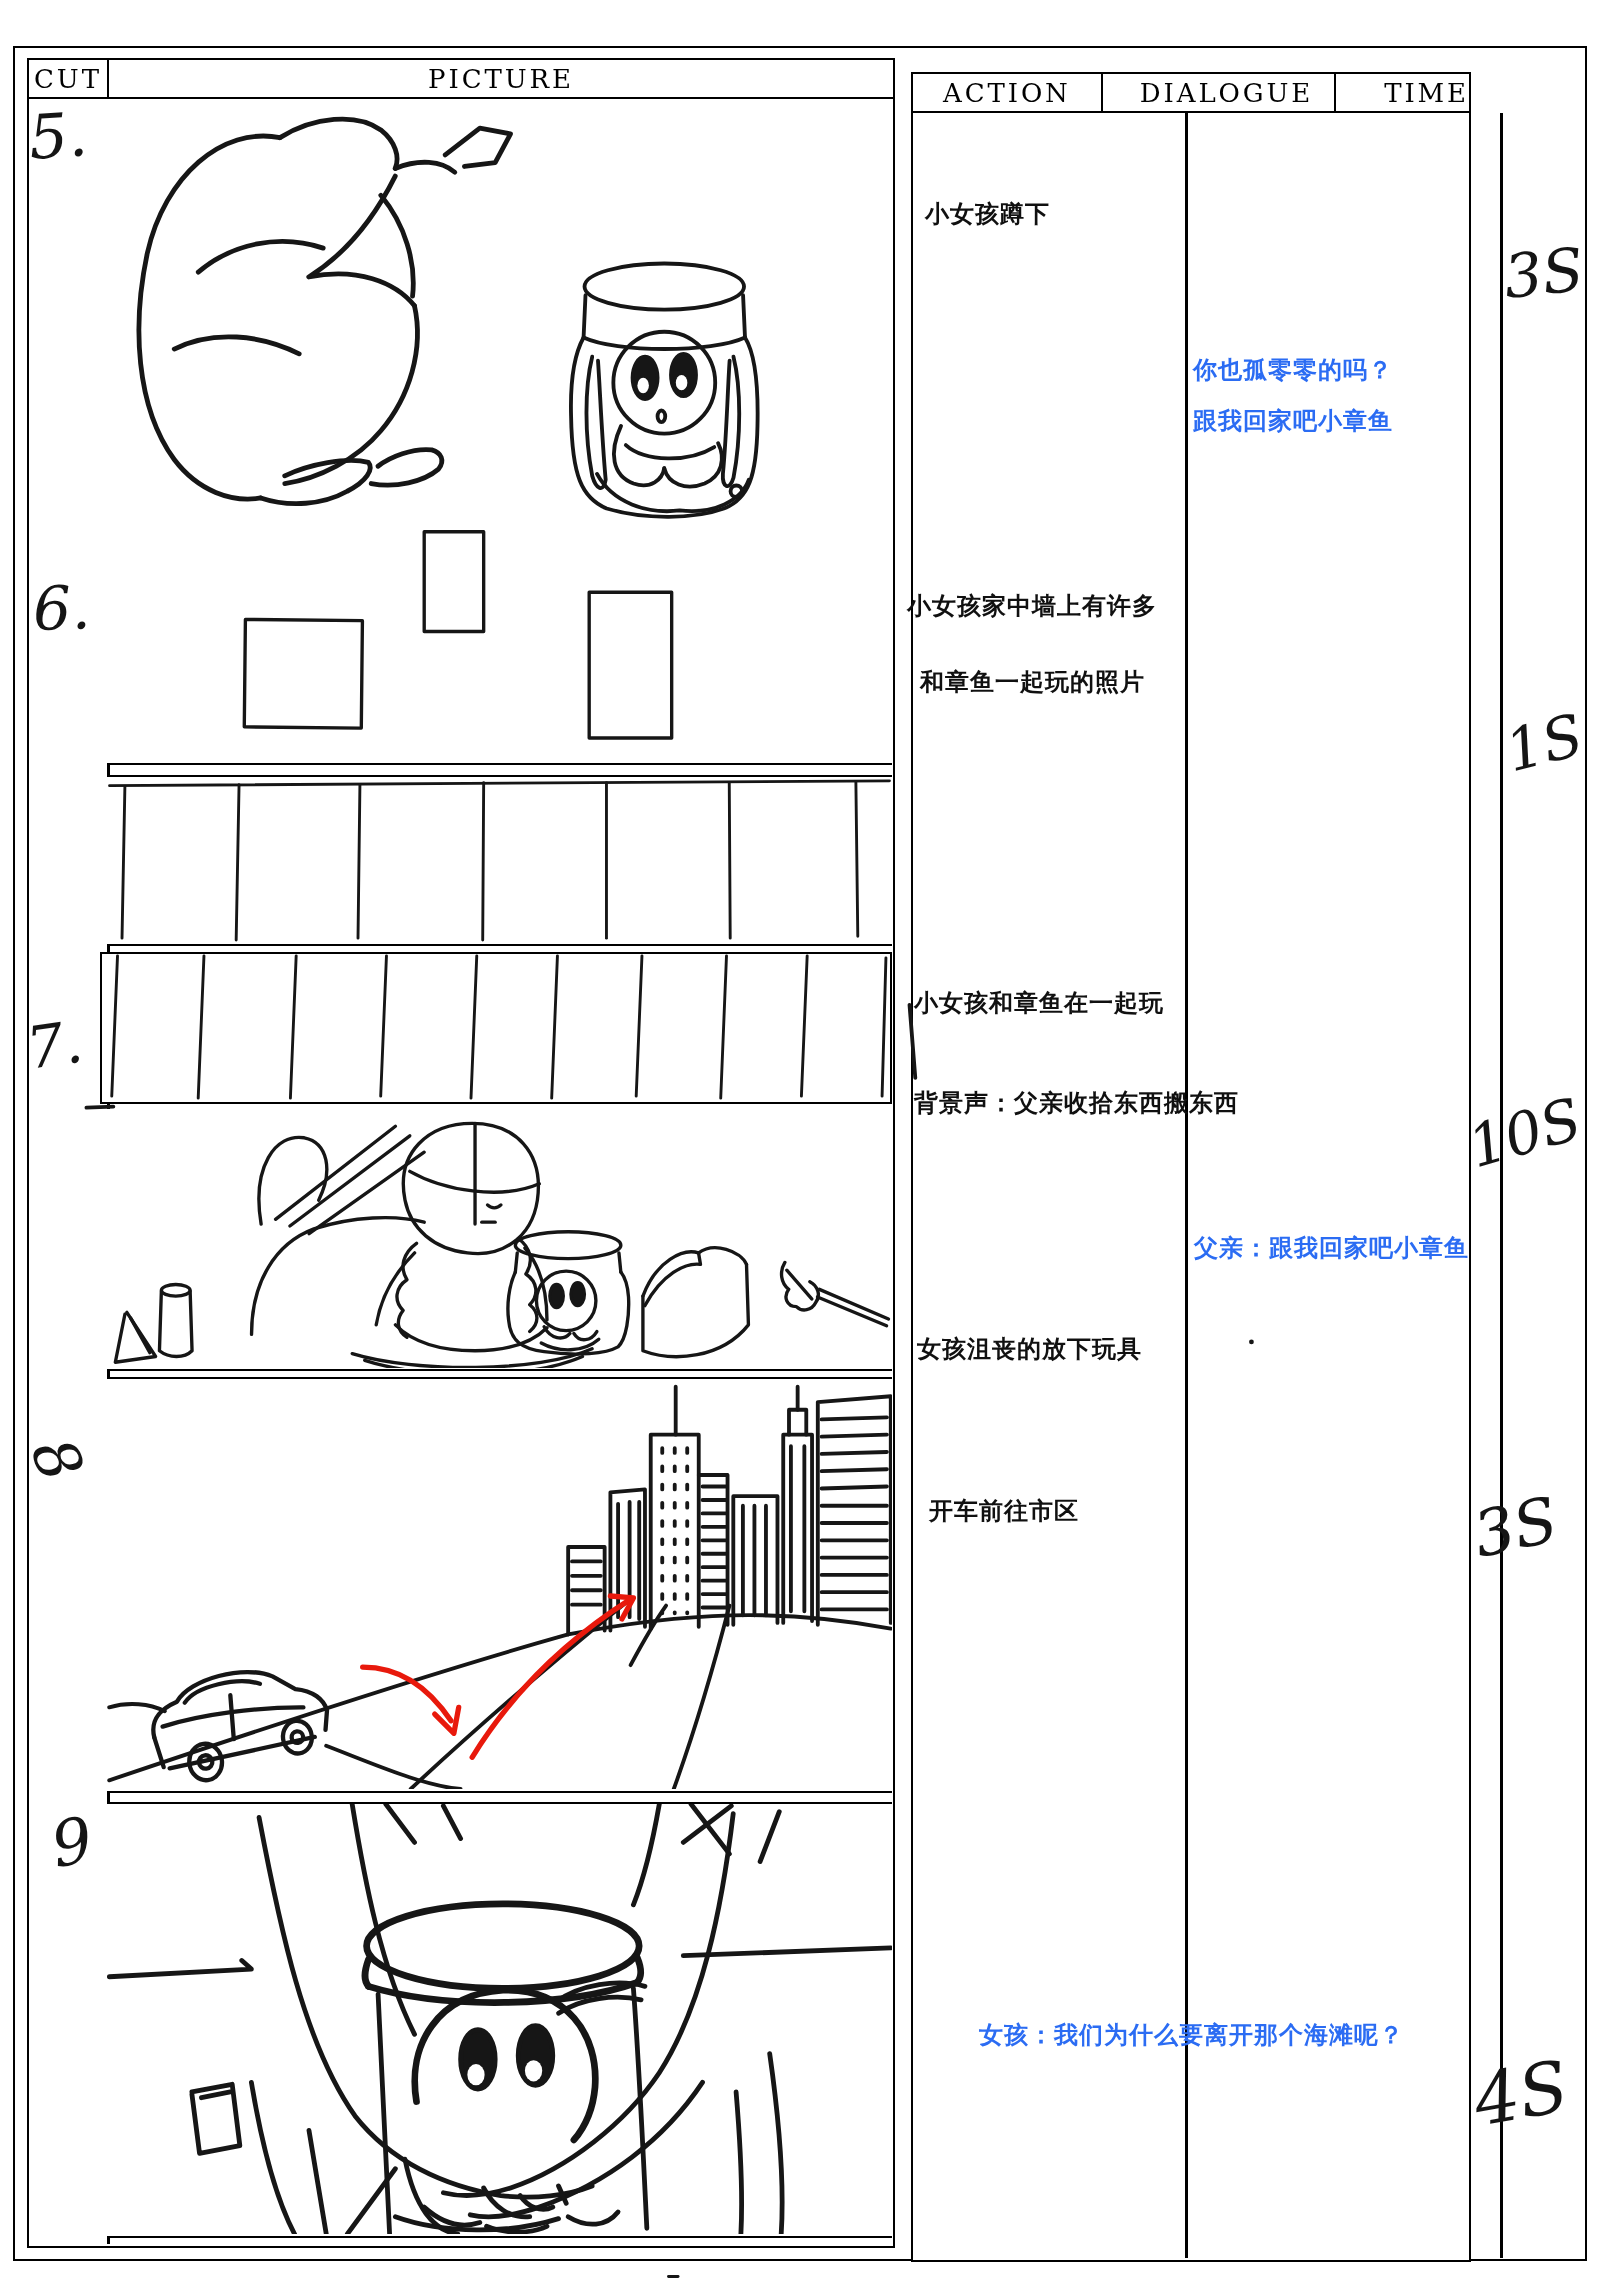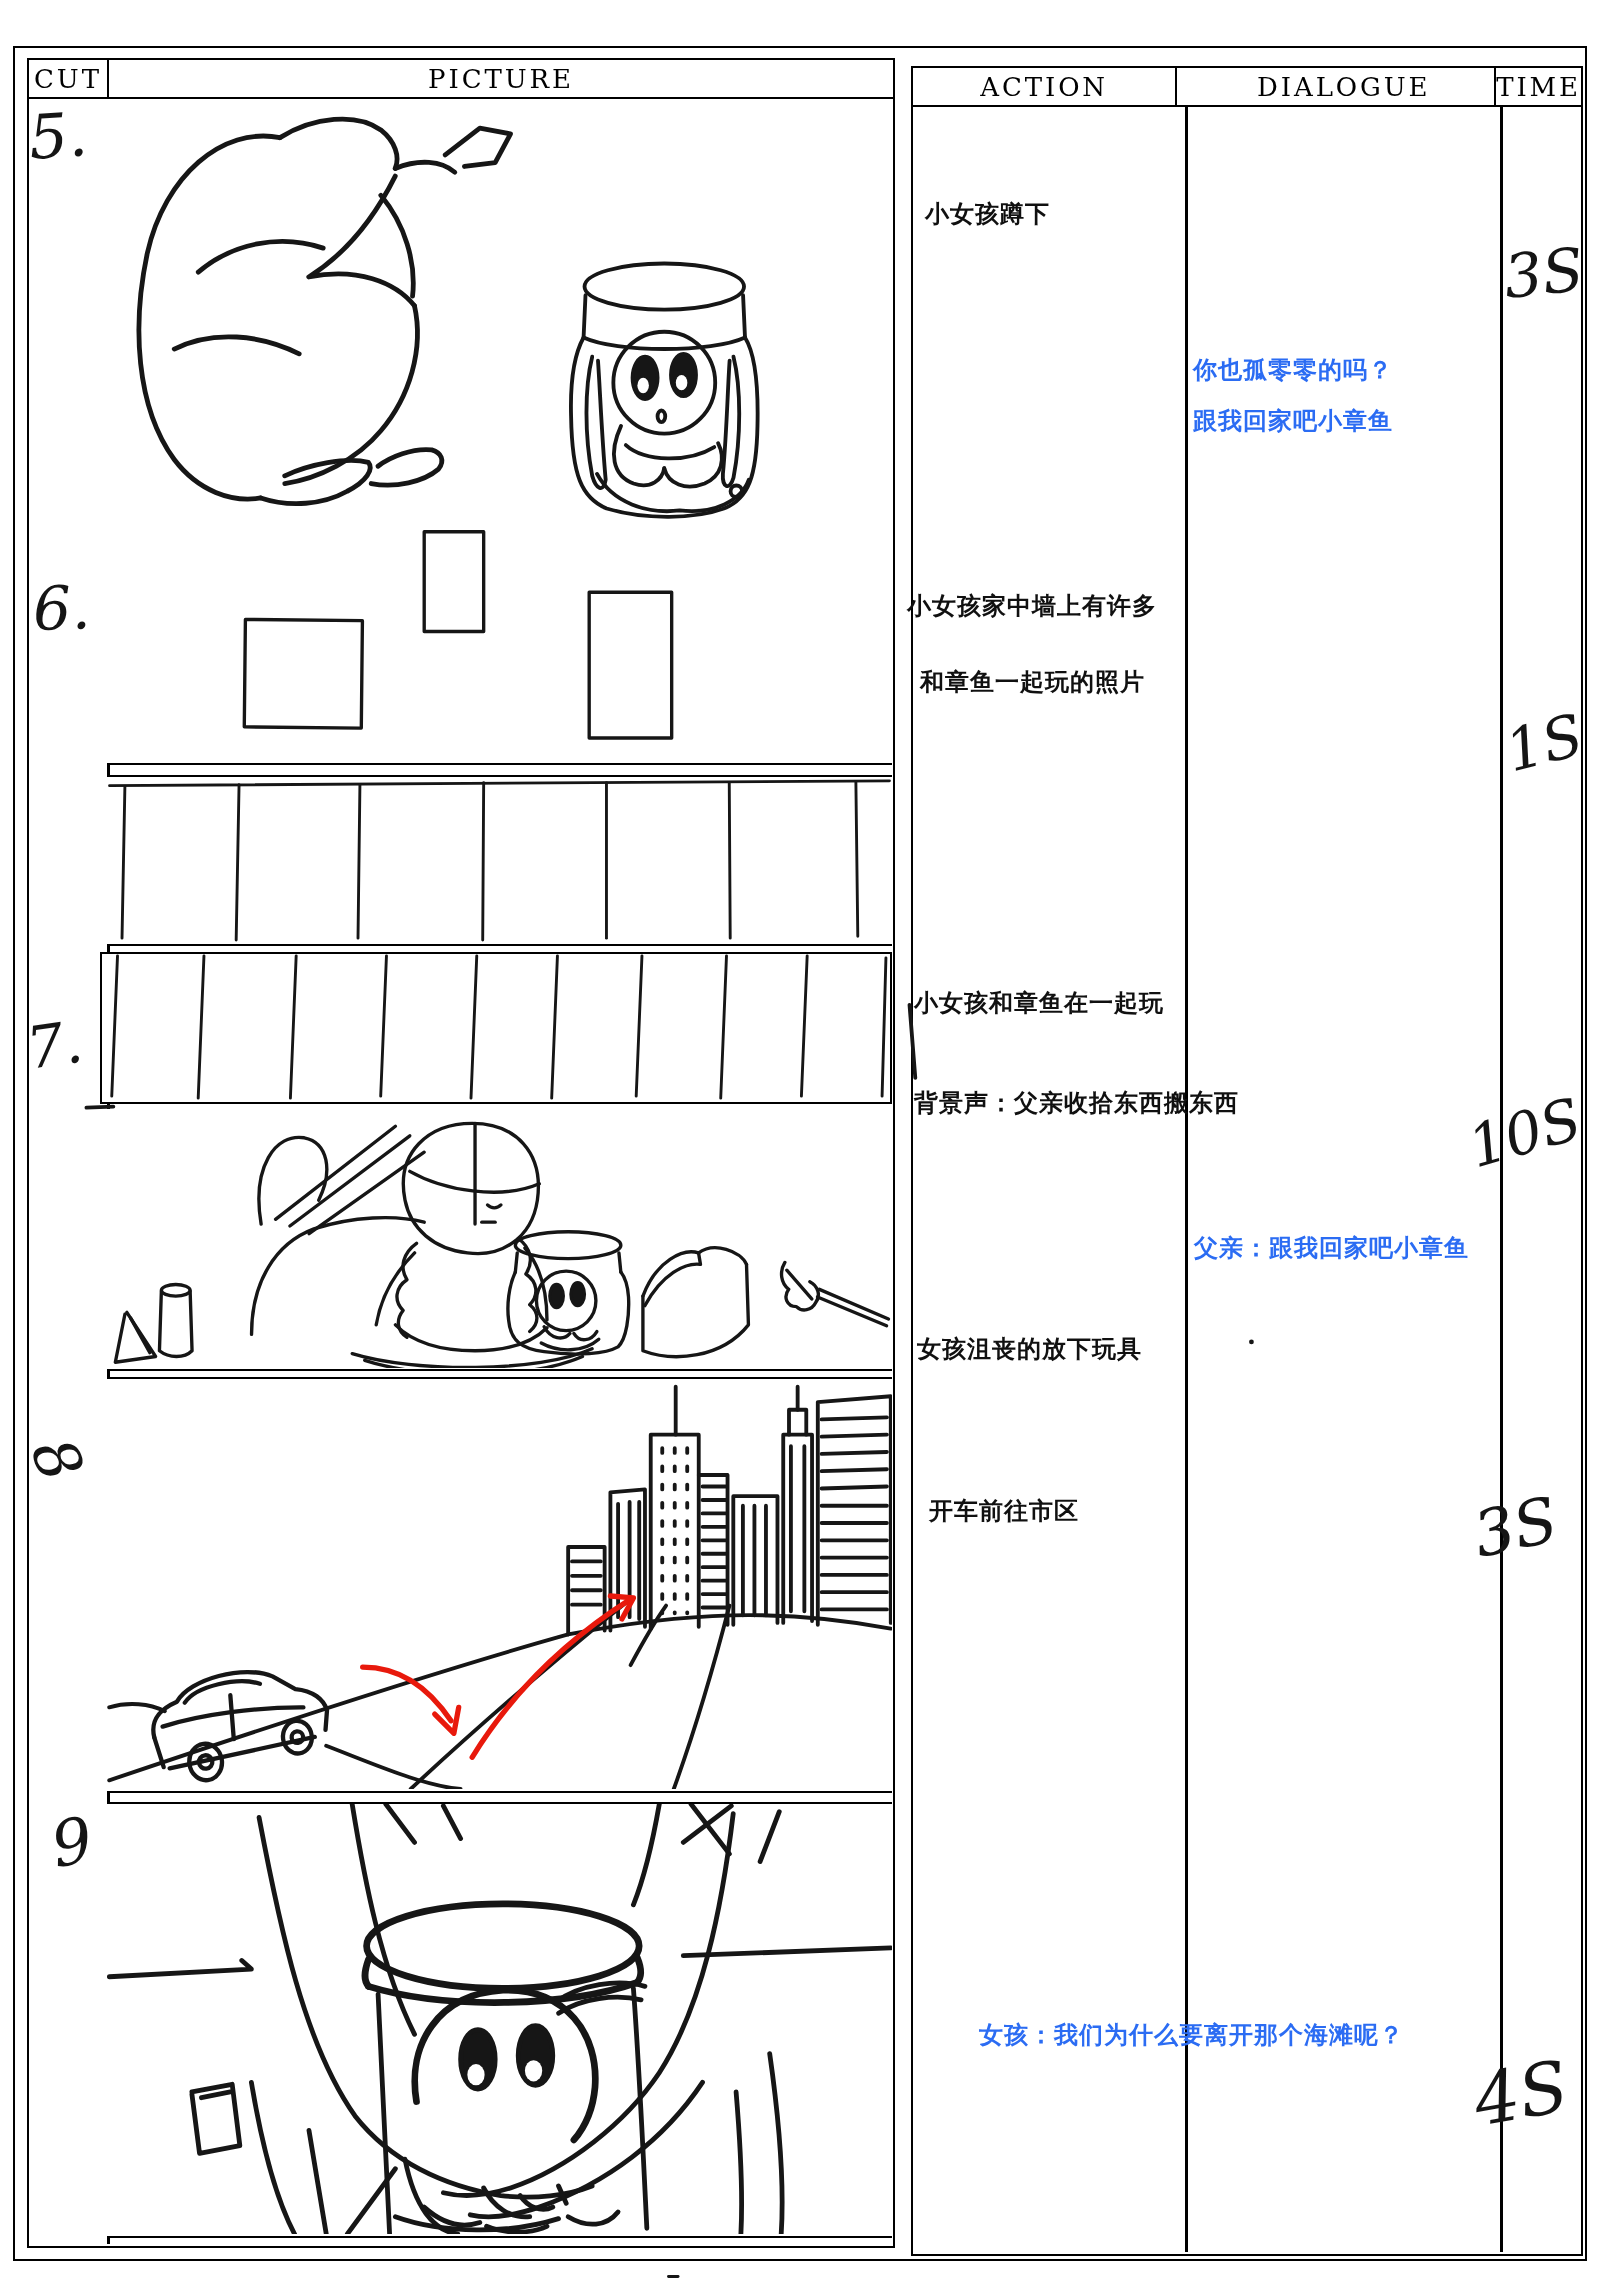--- a/index.html
+++ b/index.html
@@ -2,21 +2,21 @@
 <html><head>
 <meta charset="utf-8">
 <style>
   html,body{margin:0;padding:0;background:#fff;}
   .page{position:relative;width:1602px;height:2294px;background:#fff;overflow:hidden;
         font-family:"DejaVu Sans","Liberation Sans",sans-serif;}
   
   .outer{position:absolute;left:13.4px;top:46px;width:1574px;height:2215px;border:2.9px solid #000;box-sizing:border-box;}
   .tbl{position:absolute;border:2.9px solid #000;box-sizing:border-box;background:#fff;}
   .tbl-left{left:27px;top:58px;width:868px;height:2190px;}
-  .tbl-right{left:911px;top:66px;width:672px;height:2190px;}
+  .tbl-right{left:911px;top:72px;width:560px;height:2190px;}
   .hdr-row{position:absolute;top:0;left:0;right:0;height:37px;border-bottom:2.9px solid #000;display:flex;}
   .hdr-cell{display:flex;align-items:center;justify-content:center;
             font-family:"DejaVu Serif","Liberation Serif",serif;font-size:26px;letter-spacing:2.9px;color:#000;}
   .vline{position:absolute;width:2.9px;background:#000;}
   .pic{position:absolute;box-sizing:border-box;background:#fff;}
   .pic svg{display:block;}
   .sk{stroke:#161616;fill:none;stroke-linecap:round;stroke-linejoin:round;}
   .cjk{position:absolute;font-weight:bold;font-size:24px;color:#101010;letter-spacing:1px;white-space:nowrap;z-index:5;}
   .blue{color:#2b6cf3;}
   .hand{position:absolute;font-family:"DejaVu Serif","Liberation Serif",serif;font-style:italic;
@@ -266,21 +266,21 @@
           <path d="M 300 430 C 350 448, 420 448, 470 432"></path>
         </g>
       </svg>
     </div>
   </div>
 
   <div class="tbl tbl-right">
     <div class="hdr-row">
       <div class="hdr-cell" style="width:272px;border-right:2.9px solid #000;">ACTION</div>
       <div class="hdr-cell" style="width:312px;border-right:2.9px solid #000;padding-left:16px;">DIALOGUE</div>
-      <div class="hdr-cell" style="flex:1;">TIME</div>
+      <div class="hdr-cell" style="flex:1;padding-left:48px;">TIME</div>
     </div>
     <div class="vline" style="left:272px;top:39px;height:2145px;"></div>
     <div class="vline" style="left:587px;top:39px;height:2145px;"></div>
   </div>
 
   <div class="cjk" style="left:925px;top:198px;">小女孩蹲下</div>
   <div class="cjk blue" style="left:1193px;top:354px;">你也孤零零的吗？</div>
   <div class="cjk blue" style="left:1193px;top:405px;">跟我回家吧小章鱼</div>
 
   <div class="cjk" style="left:907px;top:590px;">小女孩家中墙上有许多</div>

